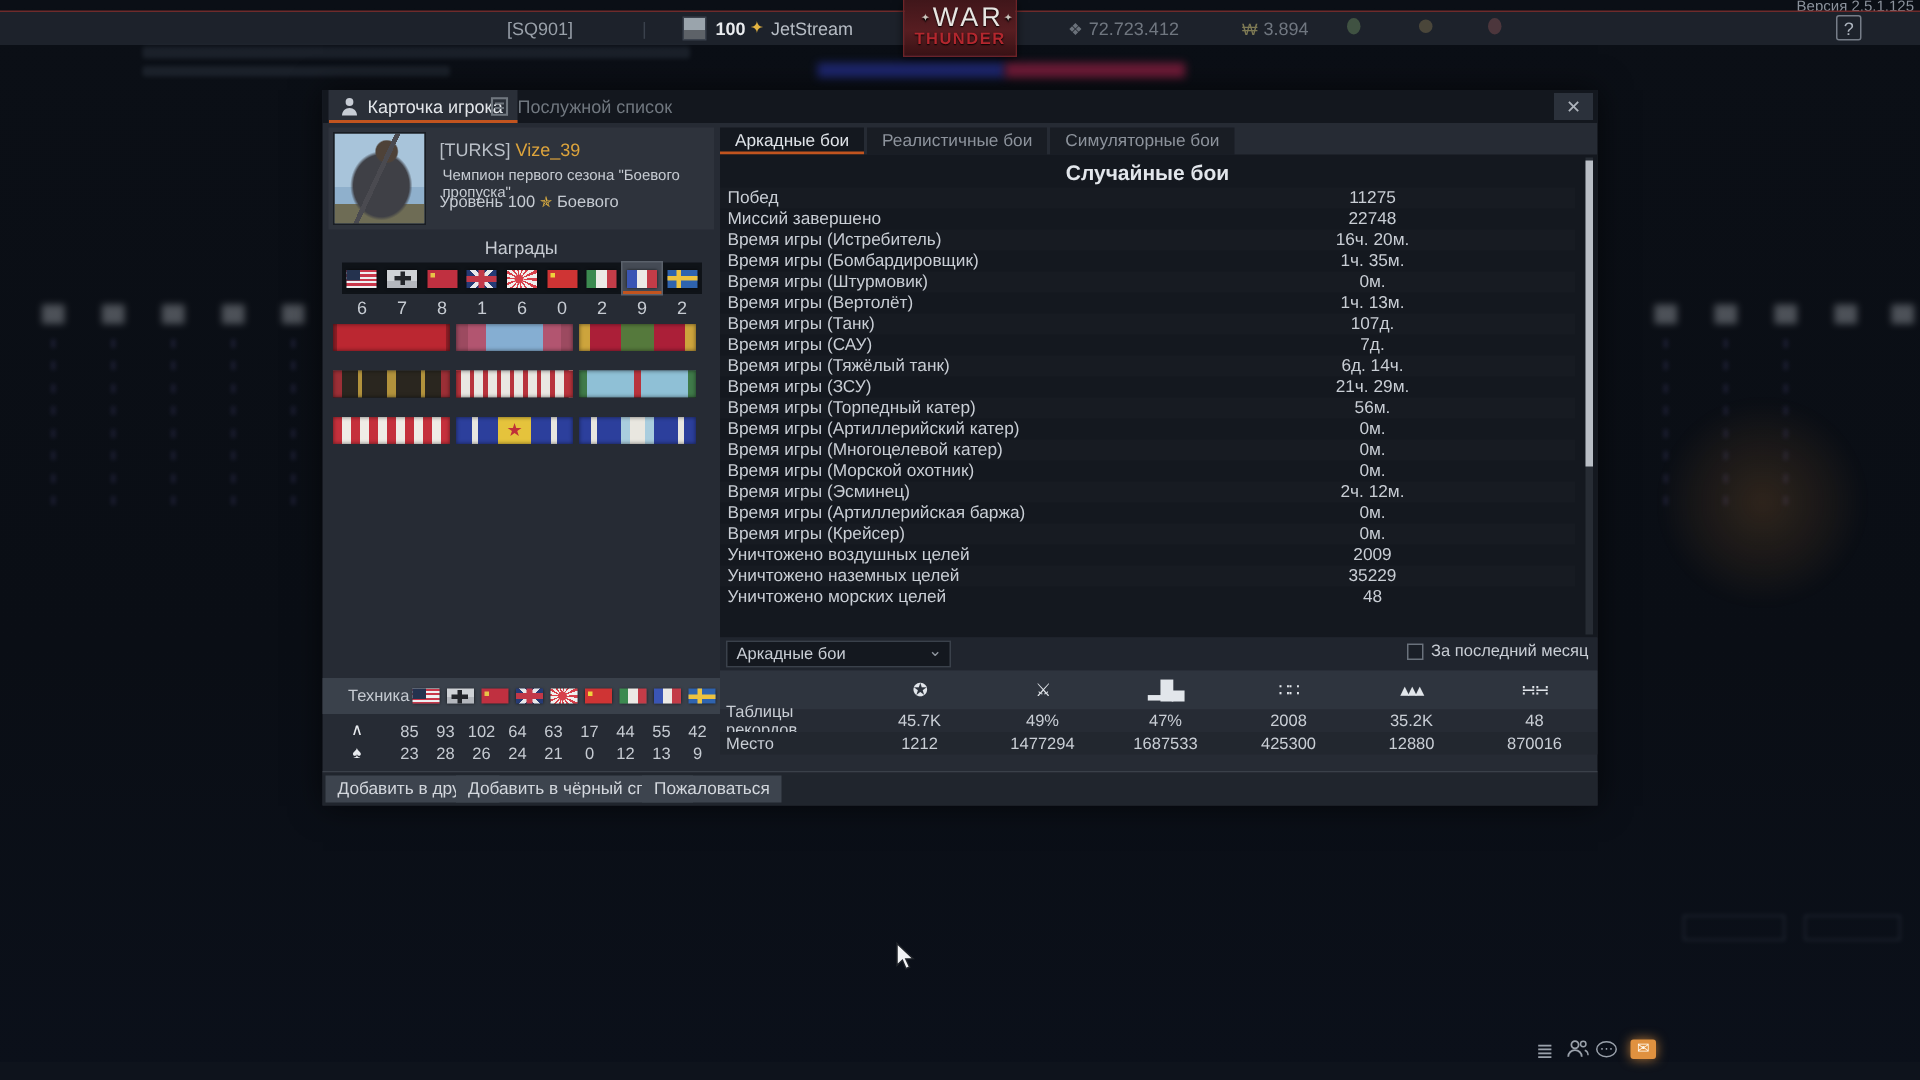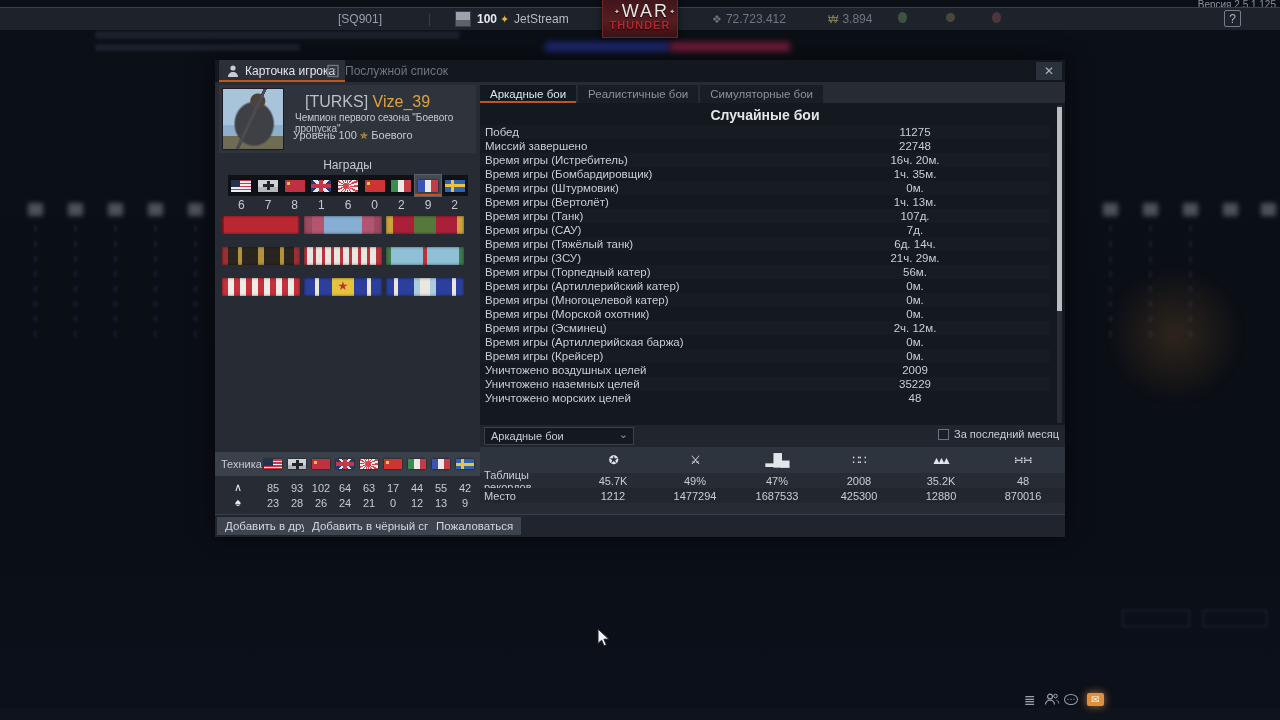--- a/index.html
+++ b/index.html
@@ -44,21 +44,21 @@
   .close-btn{position:absolute;right:3px;top:2px;width:26px;height:18px;background:#2b313b;color:#aeb4bc;text-align:center;line-height:18px;font-size:12px;cursor:pointer;}
 
   
   .player-box{position:absolute;left:4px;top:25px;width:257px;height:68px;background:#2e333c;}
   .avatar{position:absolute;left:3px;top:3px;width:62px;height:62px;border:1px solid #191d23;background:
     linear-gradient(115deg,transparent 46%,#4a4a50 46% 50%,transparent 50%),
     radial-gradient(circle at 58% 20%,#4e4238 0 7px,transparent 8px),
     radial-gradient(ellipse at 52% 58%,#3f4046 0 42%,transparent 47%),
     linear-gradient(180deg,transparent 78%,#6e6c55 78%),
     linear-gradient(180deg,#a8c4da 0 60%,#8fb0cc 60%);}
-  .p-name{position:absolute;left:86px;top:8px;font-size:16px;color:#b9bfc7;}
+  .p-name{position:absolute;left:74px;top:8px;font-size:12px;color:#b9bfc7;}
   .p-nick{color:#dda43c;}
   .p-title{position:absolute;left:76px;top:27px;font-size:10px;color:#c6cbd2;}
   .p-level{position:absolute;left:74px;top:44px;font-size:11px;color:#c6cbd2;}
   .p-star{color:#e3b341;font-size:10px;}
   .awards-title{position:absolute;left:0;top:98px;width:265px;text-align:center;font-size:12px;color:#c6cbd2;}
   .awards-flag-strip{position:absolute;left:13px;top:115px;width:240px;height:21px;background:#0f1318;display:flex;}
   .award-cell{flex:1;display:flex;align-items:center;justify-content:center;cursor:pointer;}
   .award-cell.selected{background:#454b55;box-shadow:inset 0 -2px 0 #c2541f,0 0 0 1px #5a616b;}
   .awards-count-row{position:absolute;left:13px;top:138px;width:240px;display:flex;}
   .award-count{flex:1;text-align:center;font-size:12px;color:#c6cbd2;}
@@ -85,21 +85,21 @@
   .flag.britain{background:linear-gradient(#c23848,#c23848) center/100% 4px no-repeat,linear-gradient(#c23848,#c23848) center/4px 100% no-repeat,linear-gradient(45deg,transparent 43%,#e8e8ea 43% 57%,transparent 57%),linear-gradient(135deg,transparent 43%,#e8e8ea 43% 57%,transparent 57%),#253a75;}
   .flag.japan{background:repeating-conic-gradient(from 8deg at 42% 50%,#d8404a 0 11deg,#f0efed 11deg 26deg);}
   .flag.japan:before{content:"";position:absolute;left:calc(42% - 3px);top:calc(50% - 3px);width:6px;height:6px;border-radius:50%;background:#d8404a;}
   .flag.china{background:#cf3434;}
   .flag.china:before{content:"";position:absolute;left:2px;top:2px;width:3px;height:3px;background:#efd23c;}
   .flag.italy{background:linear-gradient(90deg,#3c8a50 0 33%,#eceae6 33% 67%,#c33c48 67%);}
   .flag.france{background:linear-gradient(90deg,#3a55b4 0 33%,#eceae6 33% 67%,#c33c48 67%);}
   .flag.sweden{background:linear-gradient(#ecc23f,#ecc23f) 35% 0/3px 100% no-repeat,linear-gradient(#ecc23f,#ecc23f) 0 50%/100% 3px no-repeat,#2f63ae;}
 
   
-  .veh-header{position:absolute;left:0;top:392px;width:265px;height:24px;background:#3a414b;display:flex;align-items:center;}
+  .veh-header{position:absolute;left:0;top:392px;width:265px;height:24px;background:#3a414b;display:flex;align-items:center;padding-left:11px;}
   .veh-label{width:46px;padding-left:6px;font-size:11px;color:#c6cbd2;}
   .veh-flags{display:flex;width:216px;}
   .vcell{flex:1;display:flex;justify-content:center;}
   .veh-row{position:absolute;left:0;width:265px;height:15px;display:flex;align-items:center;}
   .veh-icon{width:46px;text-align:center;color:#e8ebef;font-size:11px;line-height:13px;}
   .veh-nums{display:flex;width:216px;}
   .vnum{flex:1;text-align:center;font-size:11px;color:#c6cbd2;}
 
   
   .mode-tabs{position:absolute;left:265px;top:25px;height:18px;display:flex;}

